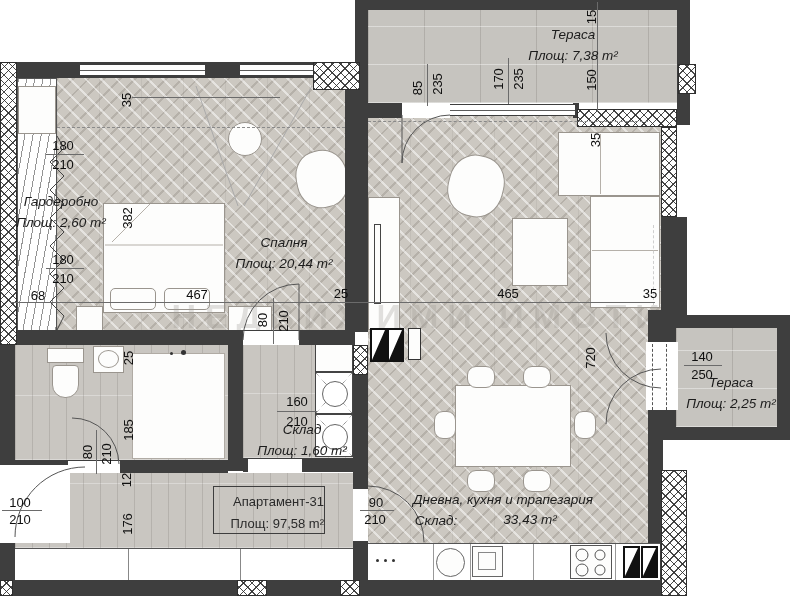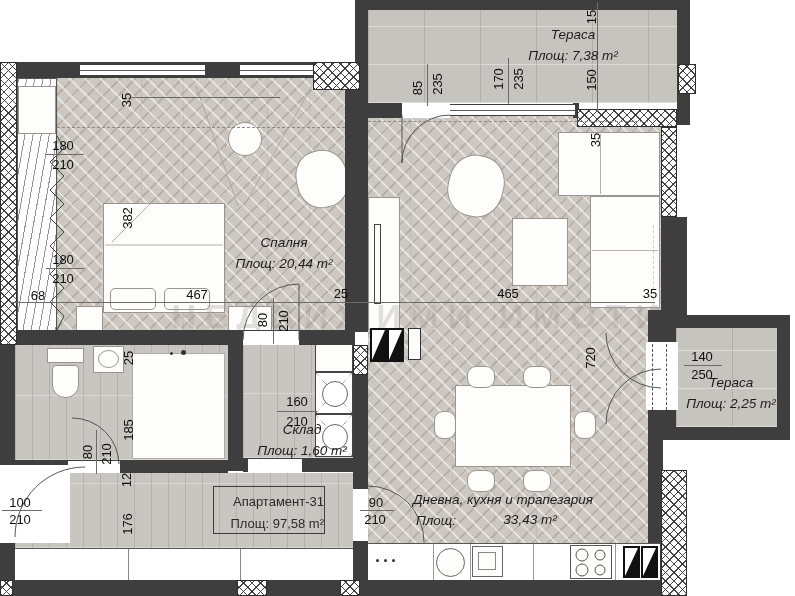--- a/index.html
+++ b/index.html
@@ -203,33 +203,37 @@
   <div class="thin" style="left:508px;top:58px;width:1px;height:46px;"></div>
   <div class="thin" style="left:597px;top:2px;width:1px;height:110px;"></div>
   <div class="thin" style="left:132px;top:97px;width:148px;height:1px;"></div>
   <div class="dash-h" style="left:57px;top:127px;width:288px;"></div>
   <div class="dash-h" style="left:368px;top:121px;width:280px;"></div>
 
   <div class="roomlabel" style="left:573px;top:46px;">
     <div>Тераса</div>
     <div>Площ: 7,38 m²</div>
   </div>
+  <div class="roomlabel" style="left:61px;top:213px;">
+    <div>Гардеробно</div>
+    <div>Площ: 2,60 m²</div>
+  </div>
   <div class="roomlabel" style="left:284px;top:254px;">
     <div>Спалня</div>
     <div>Площ: 20,44 m²</div>
   </div>
   <div class="roomlabel" style="left:302px;top:441px;">
     <div>Склад</div>
     <div>Площ: 1,60 m²</div>
   </div>
   <div class="roomlabel" style="left:503px;top:500px;">
     <div>Дневна, кухня и трапезария</div>
   </div>
   <div class="roomlabel" style="left:436px;top:521px;">
-    <div>Площ:</div>
+    <div>Склад:</div>
   </div>
   <div class="roomlabel" style="left:530px;top:520px;">
     <div>33,43 m²</div>
   </div>
   <div class="roomlabel" style="left:731px;top:394px;">
     <div>Тераса</div>
     <div>Площ: 2,25 m²</div>
   </div>
 
   <div class="aptbox">

